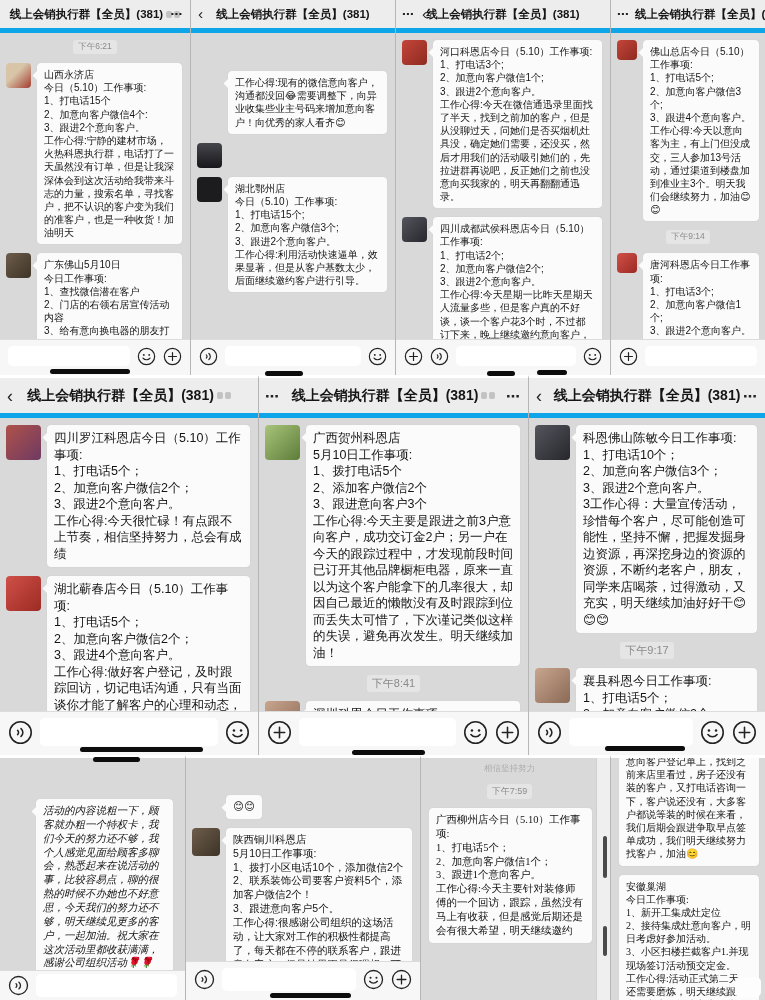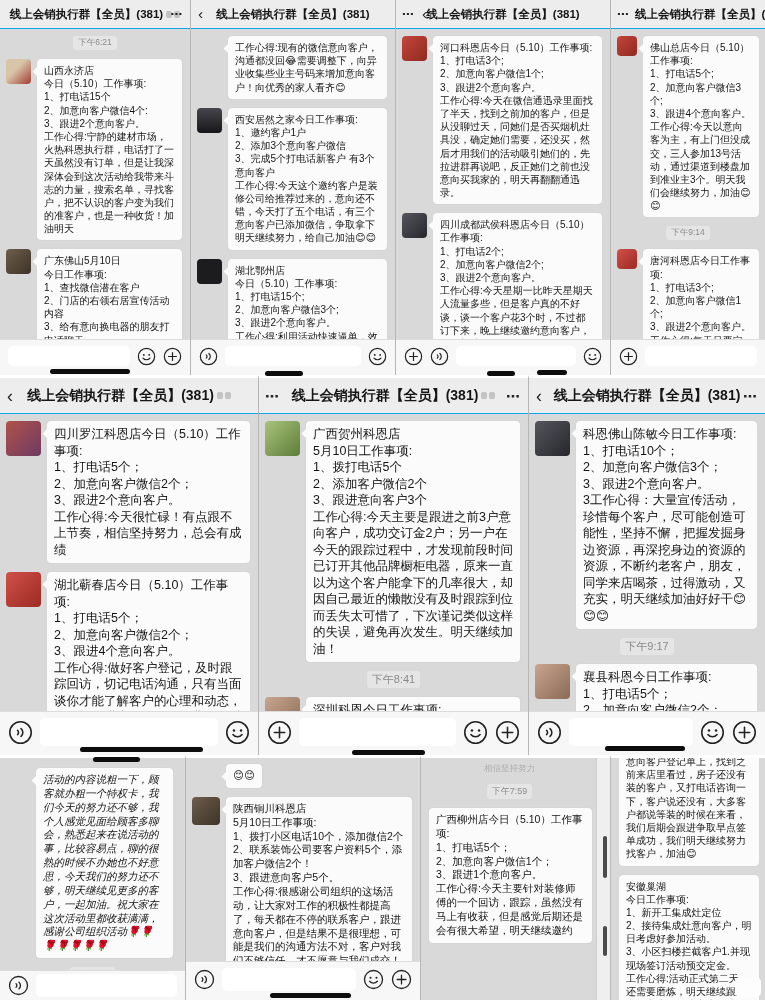--- a/index.html
+++ b/index.html
@@ -7,42 +7,42 @@
     font-family:"Liberation Sans","DejaVu Sans",sans-serif;background:#c8c8c8;}
   .panel{position:absolute;background:#d9d9d9;overflow:hidden;box-sizing:border-box;
     border-left:1px solid rgba(0,0,0,.16);}
   .panel.first{border-left:none;}
   .panel.rowtop{border-top:3px solid #fff;}
   
   .sz-a{--fs:10px;--ava:25px;--icon:19px;--field:20px;--hh:28px;--ht:11.5px;}
   .sz-b{--fs:12.5px;--ava:35px;--icon:25px;--field:28px;--hh:35px;--ht:14px;}
   .sz-c{--fs:10.5px;--ava:28px;--icon:21px;--field:23px;--hh:0px;--ht:11px;}
   
-  .hdr{height:var(--hh);background:#ededed;border-bottom:1px solid #0ea5e9;
+  .hdr{height:var(--hh);background:#ededed;border-bottom:5px solid #0ea5e9;
     display:flex;align-items:center;justify-content:center;position:relative;}
   .h-title{font-size:var(--ht);font-weight:bold;color:#151515;white-space:nowrap;}
   .h-back{position:absolute;left:7px;font-size:calc(var(--ht) + 4px);font-weight:400;color:#222;line-height:1;}
   .h-more{position:absolute;right:7px;font-size:var(--ht);font-weight:bold;color:#222;letter-spacing:1px;}
   .h-more.atleft{left:6px;right:auto;}
   .badges{display:inline-flex;gap:2px;margin-left:3px;opacity:.3;}
   .badges i{width:6px;height:7px;background:#666;border-radius:2px;display:block;}
   
   .chat{padding:7px 6px 4px 6px;display:flex;flex-direction:column;gap:9px;}
   .tstamp{align-self:center;font-size:calc(var(--fs) - 1.5px);color:#8b8b8b;
     background:rgba(255,255,255,.32);padding:1px 5px;border-radius:3px;}
   .notice{align-self:center;font-size:calc(var(--fs) - 2px);color:#aeaeae;}
   .msg{display:flex;gap:6px;align-items:flex-start;}
   .ava{flex:none;width:var(--ava);height:var(--ava);border-radius:4px;}
   .bubble{position:relative;background:#fbfbfb;border-radius:4px;padding:5px 7px;
     color:#141414;font-size:var(--fs);line-height:1.32;white-space:pre-line;
     max-width:calc(100% - var(--ava) - 22px);box-shadow:0 0 1px rgba(0,0,0,.15);}
   .bubble::before{content:"";position:absolute;left:-3.5px;top:9px;width:7px;height:7px;
     background:#fbfbfb;transform:rotate(45deg);}
-  .noava{margin-left:calc(var(--ava) + 6px);}
-  .flush{margin-left:2px;max-width:calc(100% - 14px);}
+  .noava{margin-left:calc(var(--ava) + 6px);margin-top:31px;}
+  .flush{margin-left:2px;max-width:calc(100% - 14px);font-family:Liberation Serif, serif;}
   .flush::before{display:none;}
   
   .av-logo1{background:linear-gradient(135deg,#d8c5a8 40%,#a33c30);}
   .av-photo{background:linear-gradient(135deg,#6e5d4b,#3c3327);}
   .av-red{background:linear-gradient(135deg,#c4453a,#8e2a20);}
   .av-black{background:#1c1c1f;}
   .av-darkfig{background:linear-gradient(180deg,#45454c,#17171b);}
   .av-plant{background:linear-gradient(135deg,#a9c47a,#5d7d3a);}
   .av-people{background:linear-gradient(135deg,#b0524a,#6e3a62);}
   .av-redcloth{background:linear-gradient(135deg,#d05048,#9c2b24);}
@@ -127,25 +127,20 @@
 
   <div class="panel sz-a" style="left:190px;top:0;width:205px;height:375px;">
     <div class="hdr">
       <span class="h-back">‹</span>
       <span class="h-title">线上会销执行群【全员】(381)</span>
     </div>
     <div class="chat">
       <div class="bubble noava">工作心得:现有的微信意向客户，沟通都没回😂需要调整下，向异业收集些业主号码来增加意向客户！向优秀的家人看齐😊</div>
       <div class="msg">
         <div class="ava av-darkfig"></div>
-        <div class="bubble">西安居然之家今日工作事项:
-1、邀约客户1户
-2、添加3个意向客户微信
-3、完成5个打电话新客户 有3个意向客户
-工作心得:今天这个邀约客户是装修公司给推荐过来的，意向还不错，今天打了五个电话，有三个意向客户已添加微信，争取拿下 明天继续努力，给自己加油😊😊</div>
       </div>
       <div class="msg">
         <div class="ava av-black"></div>
         <div class="bubble">湖北鄂州店
 今日（5.10）工作事项:
 1、打电话15个;
 2、加意向客户微信3个;
 3、跟进2个意向客户。
 工作心得:利用活动快速逼单，效果显著，但是从客户基数太少，后面继续邀约客户进行引导。</div>
       </div>

